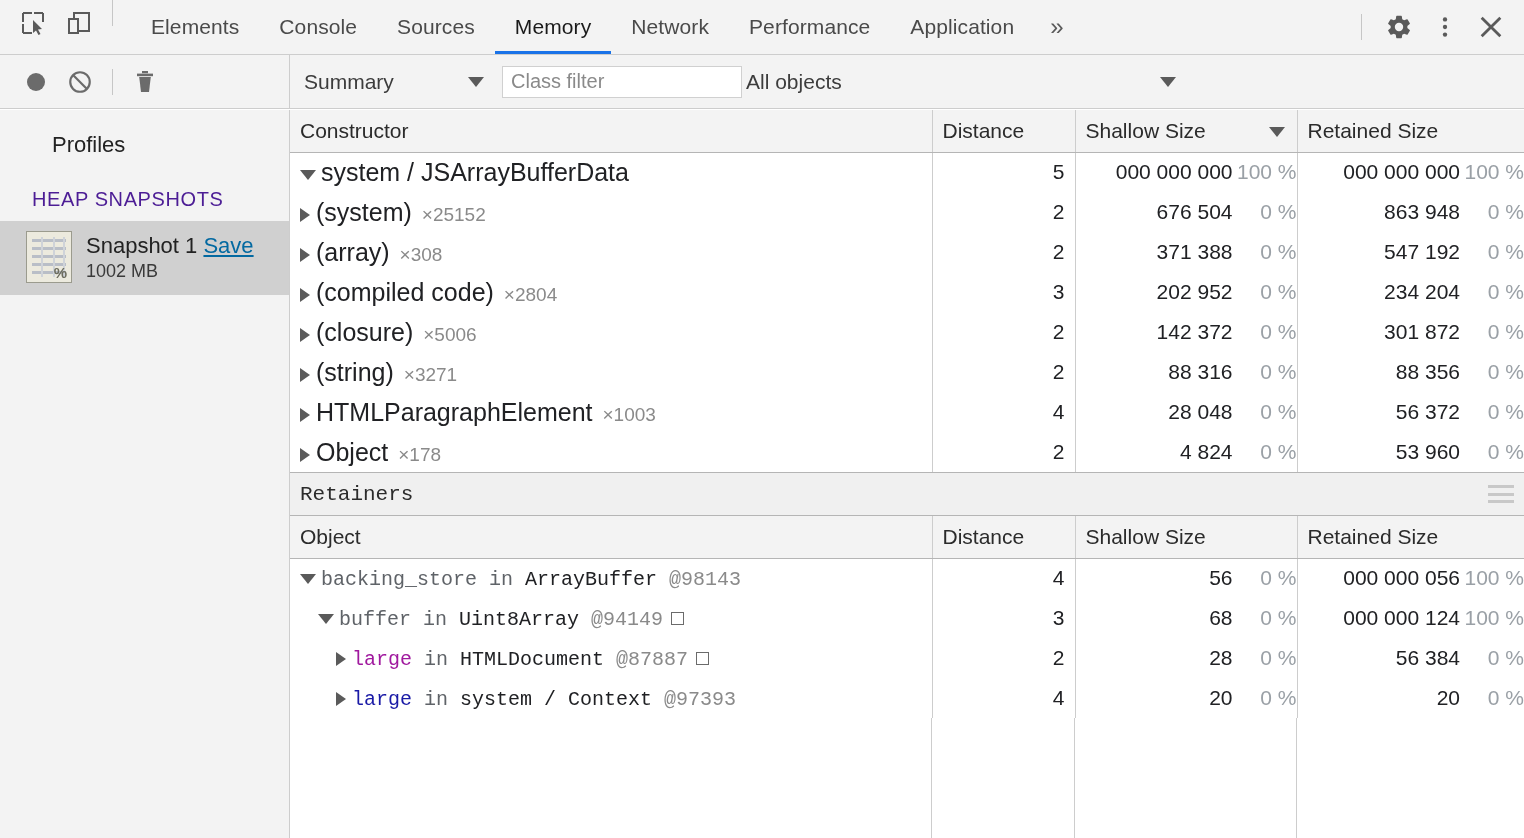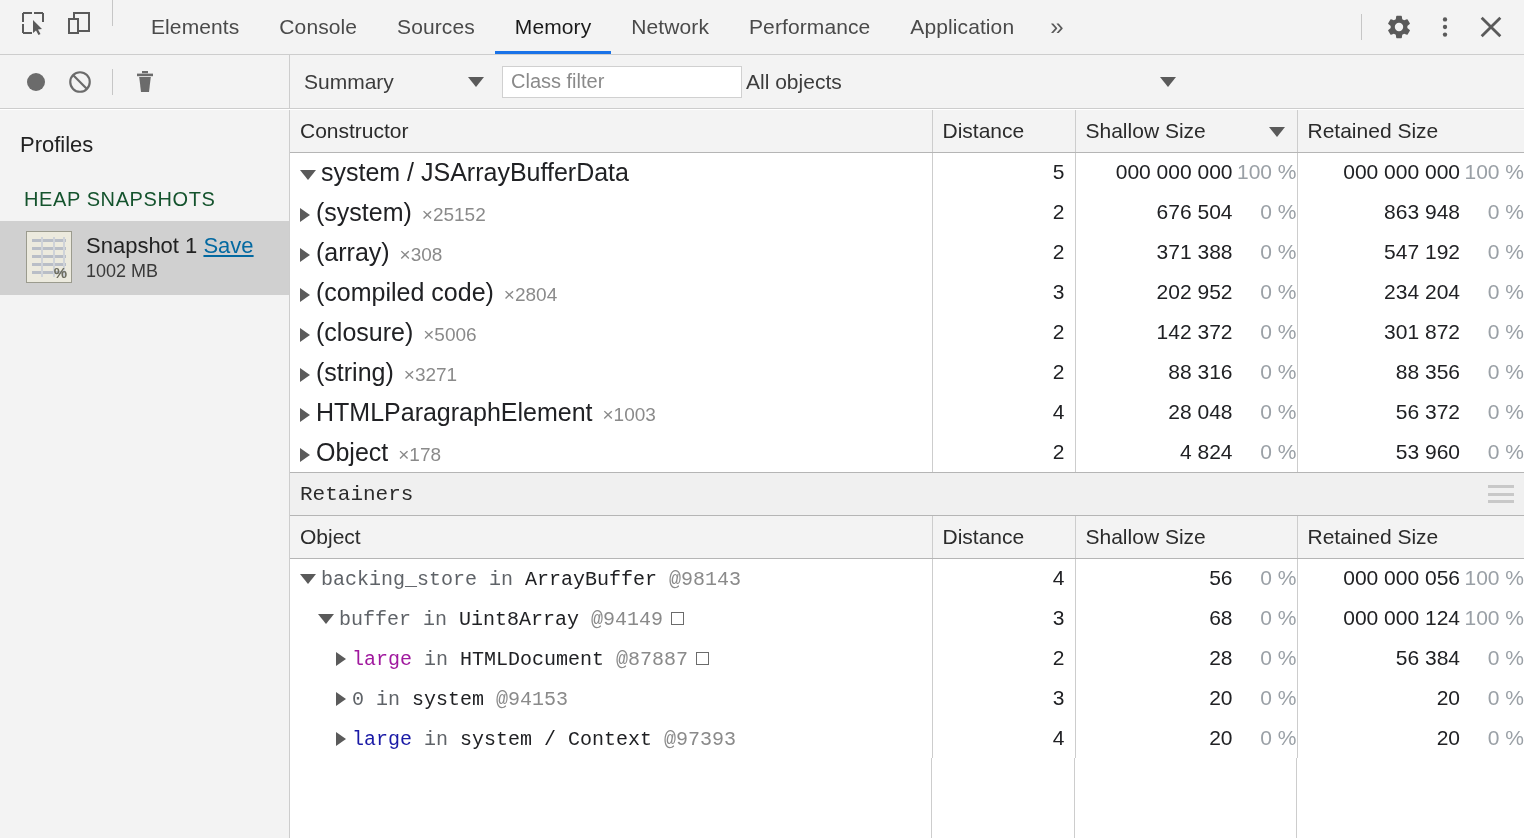--- a/index.html
+++ b/index.html
@@ -93,24 +93,24 @@
   }
 
   
   .body { position: absolute; top: 110px; left: 0; right: 0; bottom: 0; display: flex; }
   .sidebar {
     width: 290px; min-width: 290px; height: 100%;
     background: #f3f3f3;
     border-right: 1px solid #cdcdcd;
     padding-top: 14px;
   }
-  .sb-title { font-size: 22px; color: #222; padding: 8px 20px 0 20px; }
+  .sb-title { font-size: 22px; color: #222; padding: 8px 20px 0 20px; margin-left: 32px; }
   .sb-section {
-    font-size: 20px; color: #14532d; letter-spacing: .6px;
-    padding: 30px 20px 10px 24px;
+    font-size: 20px; color: #4c1d95; letter-spacing: .6px;
+    padding: 30px 20px 10px 32px;
   }
   .sb-item {
     display: flex; align-items: center; gap: 14px;
     padding: 10px 14px 12px 26px;
     background: #d0d0d0;
   }
   .snap-icon {
     width: 46px; height: 52px; flex: 0 0 auto;
     border: 1px solid #9b9b8e;
     background: #eceade;
@@ -541,32 +541,20 @@
                 <td class="num"><span class="sizecell">
                     <span class="sizeval">28</span>
                     <span class="sizepct">0 %</span>
                   </span></td>
                 <td class="num"><span class="sizecell">
                     <span class="sizeval">56 384</span>
                     <span class="sizepct">0 %</span>
                   </span></td>
               </tr>
               <tr>
-                <td style="padding-left: 46px;"><span class="twisty"></span><span class="mono"><span class="ret-prop-grey">0</span><span class="ret-in"> in </span><span class="ret-obj">system </span><span class="ret-id">@94153</span></span></td>
-                <td class="num"><span style="padding-right:10px">3</span></td>
-                <td class="num"><span class="sizecell">
-                    <span class="sizeval">20</span>
-                    <span class="sizepct">0 %</span>
-                  </span></td>
-                <td class="num"><span class="sizecell">
-                    <span class="sizeval">20</span>
-                    <span class="sizepct">0 %</span>
-                  </span></td>
-              </tr>
-              <tr>
                 <td style="padding-left: 46px;"><span class="twisty"></span><span class="mono"><span class="ret-prop-blue">large</span><span class="ret-in"> in </span><span class="ret-obj">system / Context </span><span class="ret-id">@97393</span></span></td>
                 <td class="num"><span style="padding-right:10px">4</span></td>
                 <td class="num"><span class="sizecell">
                     <span class="sizeval">20</span>
                     <span class="sizepct">0 %</span>
                   </span></td>
                 <td class="num"><span class="sizecell">
                     <span class="sizeval">20</span>
                     <span class="sizepct">0 %</span>
                   </span></td>

